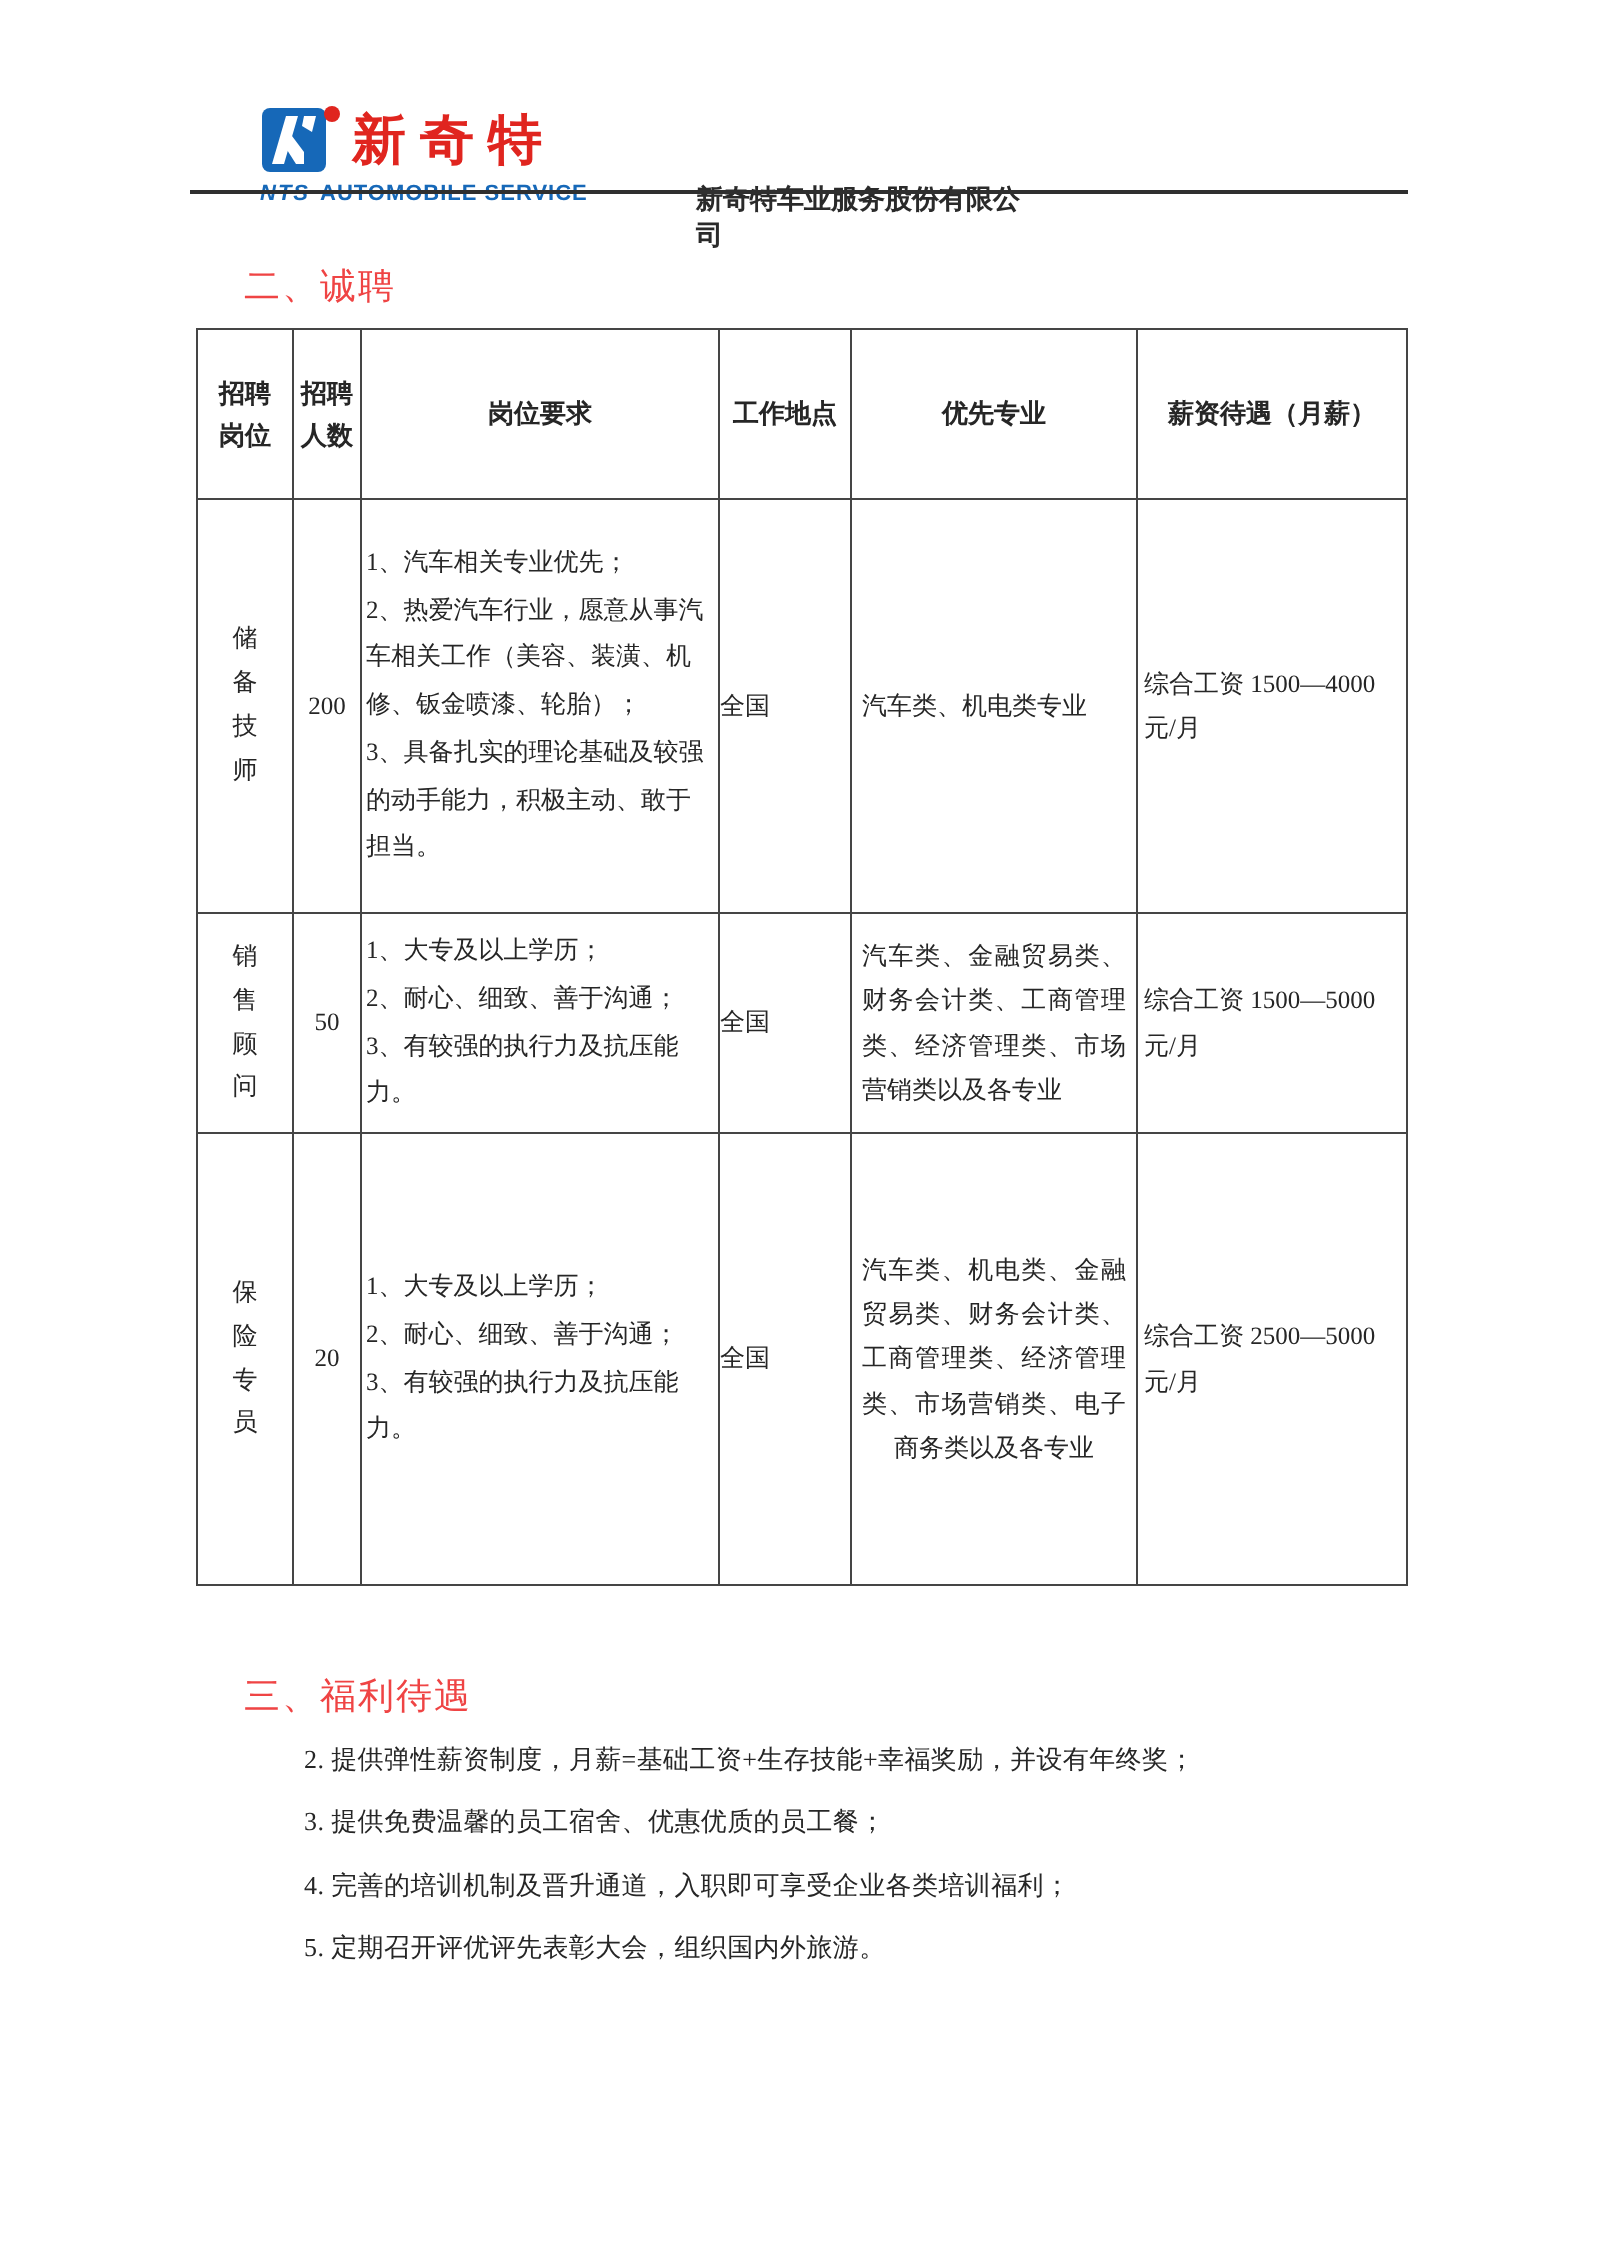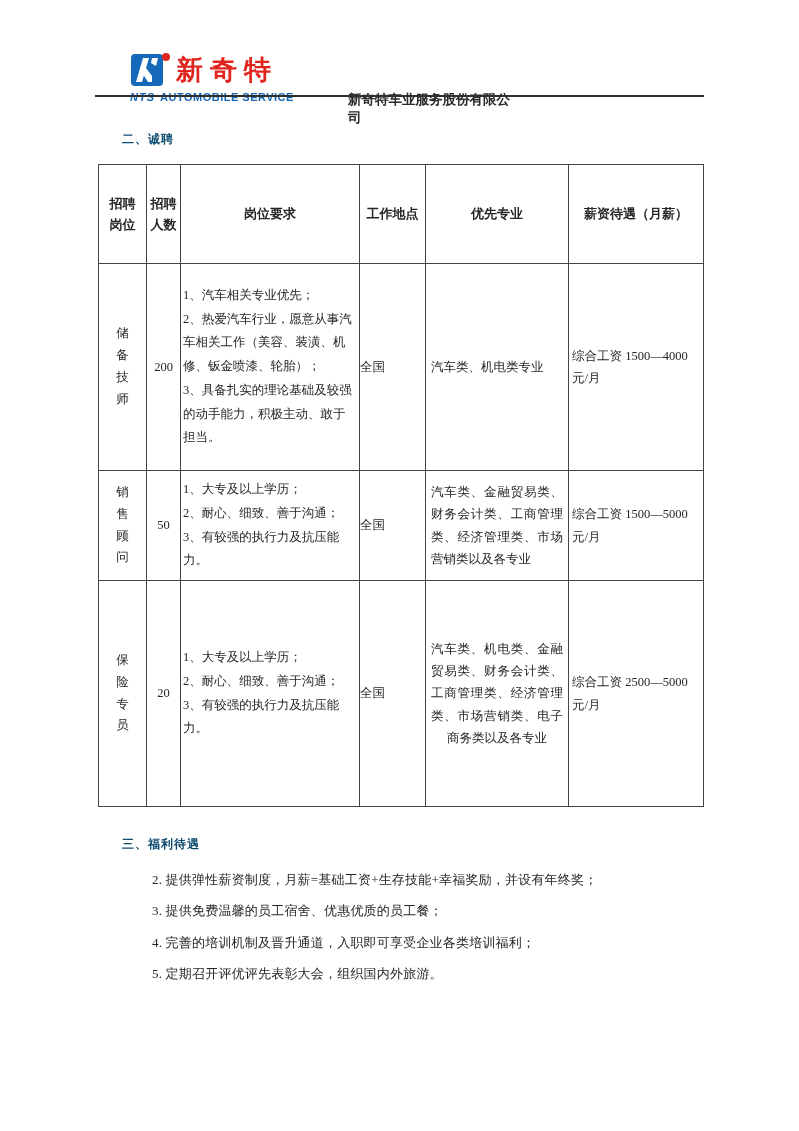--- a/index.html
+++ b/index.html
@@ -34,21 +34,21 @@
     font-weight:bold; font-size:13.5px; color:#2a2a2a; letter-spacing:0px;margin-top:20px;
   }
   .page-rule {
     position:absolute; left:95px; top:95px; width:609px; height:2px;
     background:#2f2f2f;
   }
   
   .sec-title {
     position:absolute;
     font-family:"Liberation Sans","DejaVu Sans",sans-serif;
-    font-weight:bold; font-size:12px; color:#0c4a6e; letter-spacing:1px;
+    font-weight:normal; font-size:18px; color:#ef4444; letter-spacing:1px;
   }
   #title-recruit { left:122px; top:131px; }
   #title-benefits { left:122px; top:836px; }
   
   table.recruit {
     position:absolute; left:98px; top:164px; width:605px;
     border-collapse:collapse; table-layout:fixed;
   }
   .recruit th, .recruit td {
     border:1px solid #454545; vertical-align:middle;
@@ -102,21 +102,21 @@
 <table class="recruit">
   <colgroup>
     <col style="width:48px">
       <col style="width:34px">
       <col style="width:179px">
     <col style="width:66px">
       <col style="width:143px">
       <col style="width:135px">
   </colgroup>
   <tbody>
-      <tr style="height:99px">
+      <tr style="height:85px">
     <th>招聘
 岗位</th>
     <th>招聘
 人数</th>
     <th>岗位要求</th>
     <th>工作地点</th>
     <th>优先专业</th>
     <th>薪资待遇（月薪）</th>
   </tr>
   <tr style="height:207px">

